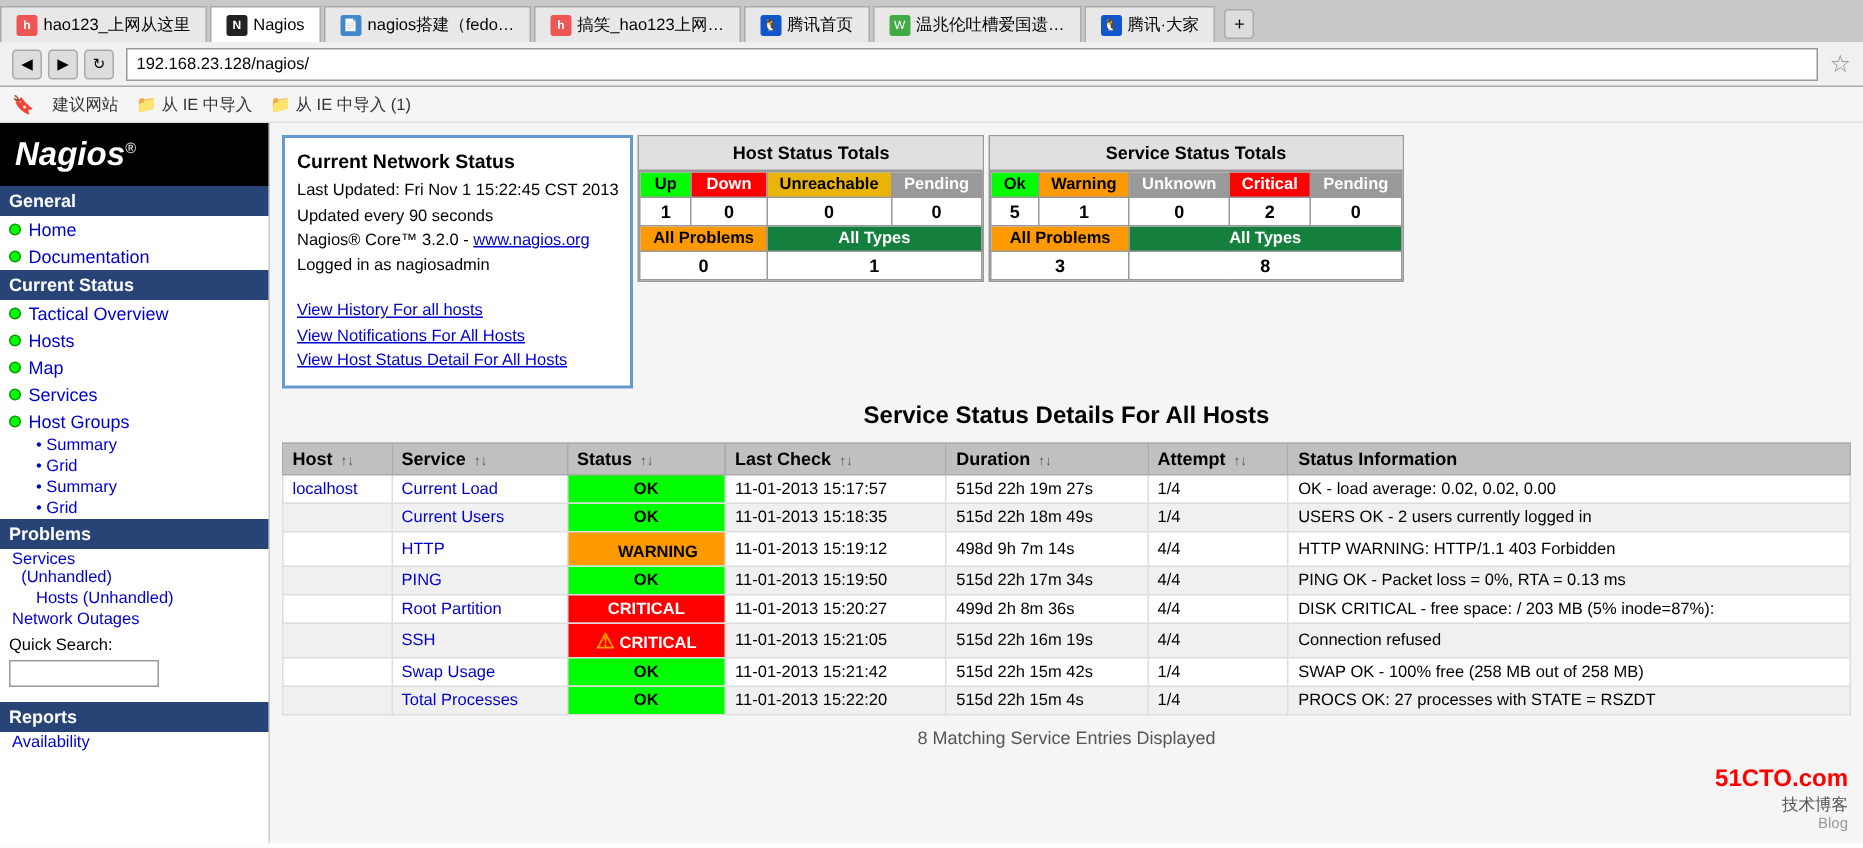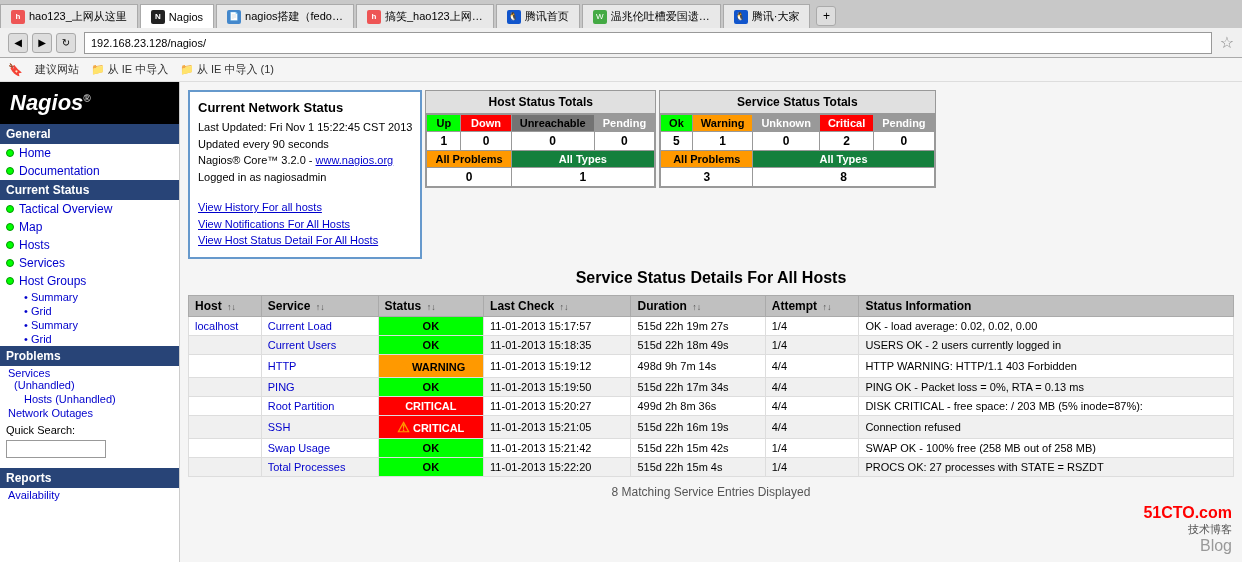--- a/index.html
+++ b/index.html
@@ -49,21 +49,21 @@
     .network-status-box a { color: #00c; font-size: 11px; }
     .nagios-link { color: #00c; text-decoration: underline; }
 
     .host-status-totals { border: 1px solid #999; background: #fff; }
     .host-status-totals h3 { text-align: center; font-size: 12px; padding: 4px; background: #e0e0e0; border-bottom: 1px solid #999; }
     .status-table { border-collapse: collapse; }
     .status-table th { padding: 2px 8px; font-size: 11px; text-align: center; border: 1px solid #999; }
     .status-table td { padding: 2px 8px; font-size: 12px; text-align: center; border: 1px solid #999; font-weight: bold; }
     .th-up { background: #0f0; }
     .th-down { background: #f00; color: #fff; }
-    .th-unreachable { background: #737373; }
+    .th-unreachable { background: #eab308; }
     .th-pending { background: #999; color: #fff; }
     .all-problems { background: #f90; }
     .all-types { background: #15803d; color: #fff; }
 
     .service-status-totals { border: 1px solid #999; background: #fff; }
     .service-status-totals h3 { text-align: center; font-size: 12px; padding: 4px; background: #e0e0e0; border-bottom: 1px solid #999; }
     .th-ok { background: #0f0; }
     .th-warning { background: #f90; }
     .th-unknown { background: #999; color: #fff; }
     .th-critical { background: #f00; color: #fff; }
@@ -158,25 +158,25 @@
         <a href="#">Documentation</a>
       </div>
 
       <div class="sidebar-section-header">Current Status</div>
       <div class="sidebar-item">
         <span class="dot green"></span>
         <a href="#">Tactical Overview</a>
       </div>
       <div class="sidebar-item">
         <span class="dot green"></span>
+        <a href="#">Hosts</a>
+      </div>
+      <div class="sidebar-item">
+        <span class="dot green"></span>
         <a href="#">Map</a>
-      </div>
-      <div class="sidebar-item">
-        <span class="dot green"></span>
-        <a href="#">Hosts</a>
       </div>
       <div class="sidebar-item">
         <span class="dot green"></span>
         <a href="#">Services</a>
       </div>
       <div class="sidebar-item">
         <span class="dot green"></span>
         <a href="#">Host Groups</a>
       </div>
       <div class="sidebar-sub-item">
@@ -383,15 +383,15 @@
       </table>
 
       <div class="matching-text">8 Matching Service Entries Displayed</div>
 
     </div>
   </div>
 
   <div style="position:fixed;bottom:10px;right:10px;text-align:right;z-index:100;">
     <div style="color:#f00;font-size:16px;font-weight:bold;">51CTO.com</div>
     <div style="font-size:11px;color:#555;">技术博客</div>
-    <div style="font-size:16px;color:#999;">Blog</div>
+    <div style="font-size:10px;color:#999;">Blog</div>
   </div>
 </div>
 
 </body></html>

